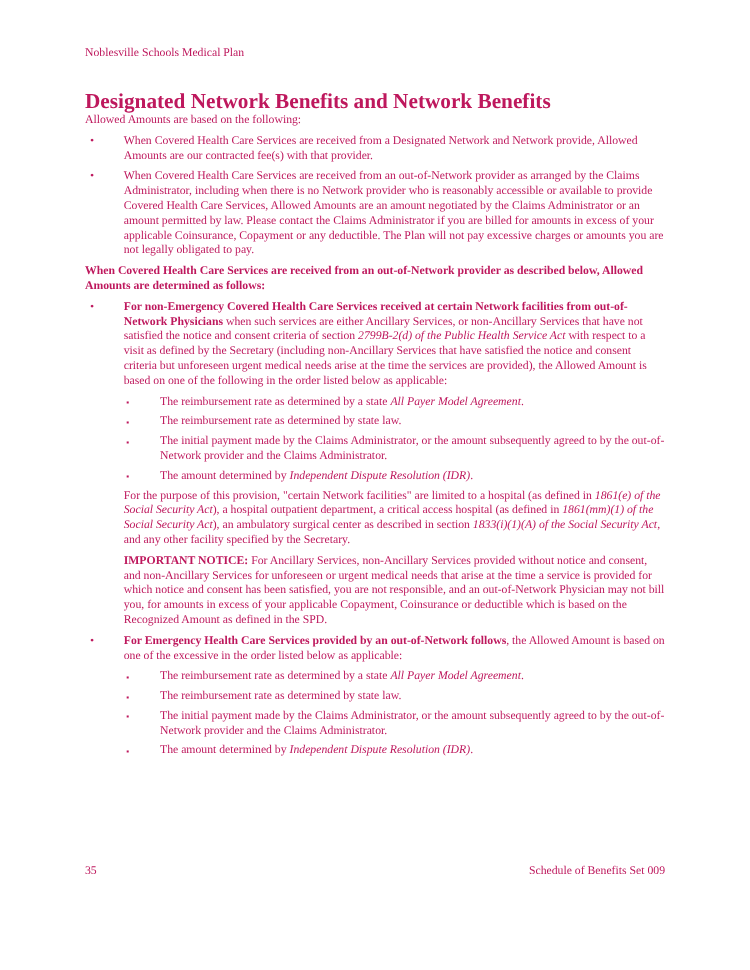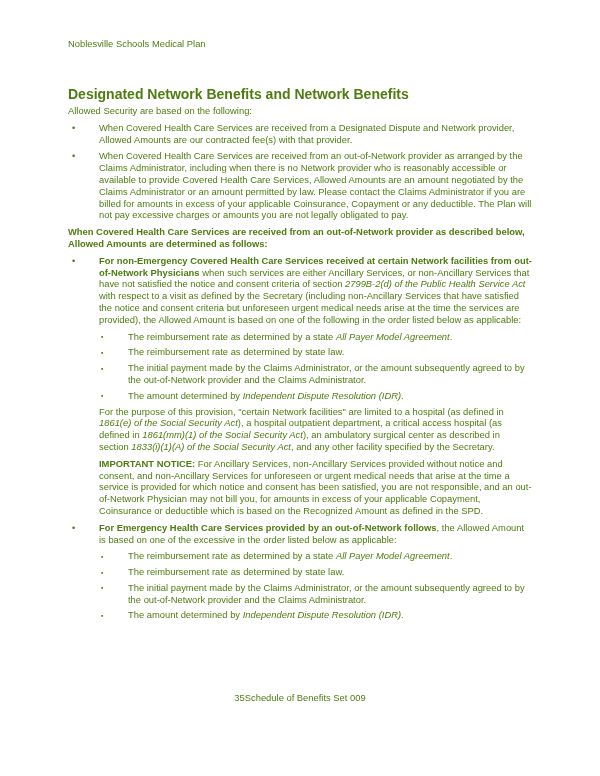--- a/index.html
+++ b/index.html
@@ -1,73 +1,73 @@
 <!DOCTYPE html>
 <html><head>
 <meta charset="utf-8">
 <style>
   html, body { margin: 0; padding: 0; background: #ffffff; }
   .page {
     position: relative;
     width: 600px;
     height: 776px;
     background: #ffffff;
-    font-family: Liberation Sans, sans-serif;
-    color: #4d7c0f;
+    font-family: Liberation Serif, serif;
+    color: #be185d;
     overflow: hidden;
   }
   .header {
     position: absolute;
     top: 38px; left: 68px; right: 68px;
     font-size: 9.4px;
     line-height: 11.8px;
   }
   .content {
     position: absolute;
     top: 71px; left: 68px;
     width: 464px;
     font-size: 9.4px;
     line-height: 11.8px;
   }
   .footer {
     position: absolute;
     top: 692px; left: 68px; right: 68px;
     display: flex;
-    justify-content: center;
+    justify-content: space-between;
     font-size: 9.4px;
     line-height: 11.8px;
   }
   .block { margin: 0 0 5px 0; }
   .heading {
-    font-size: 14px;
+    font-size: 17px;
     font-weight: bold;
     line-height: 13px;
-    margin: 17px 0 4px 0;
+    margin: 3px 0 4px 0;
   }
   .bold-paragraph { font-weight: bold; }
   .indented-paragraph { padding-left: 31px; }
   .bullet-l1 { position: relative; padding-left: 31px; }
   .bullet-l1 > .marker { position: absolute; left: 4px; top: 0; }
   .bullet-l2 { position: relative; padding-left: 60px; margin-bottom: 4px; }
   .bullet-l2 > .marker { position: absolute; left: 33px; top: 0.5px; font-size: 6.5px; }
   .b { font-weight: bold; }
   .i { font-style: italic; }
 </style>
 </head>
 <body>
 
 <div class="page">
   <div class="header">
     <span>Noblesville Schools Medical Plan</span>
   </div>
 
   <div class="content" id="doc-content">
       <div class="block heading"><span>Designated Network Benefits and Network Benefits</span></div>
-      <div class="block paragraph"><span>Allowed Security are based on the following:</span></div>
-      <div class="block bullet-l1"><span class="marker">•</span><span><span>When Covered Health Care Services are received from a Designated Dispute and Network provider, Allowed Amounts are our contracted fee(s) with that provider.</span></span></div>
+      <div class="block paragraph"><span>Allowed Amounts are based on the following:</span></div>
+      <div class="block bullet-l1"><span class="marker">•</span><span><span>When Covered Health Care Services are received from a Designated Network and Network provide, Allowed Amounts are our contracted fee(s) with that provider.</span></span></div>
       <div class="block bullet-l1"><span class="marker">•</span><span><span>When Covered Health Care Services are received from an out-of-Network provider as arranged by the Claims Administrator, including when there is no Network provider who is reasonably accessible or available to provide Covered Health Care Services, Allowed Amounts are an amount negotiated by the Claims Administrator or an amount permitted by law. Please contact the Claims Administrator if you are billed for amounts in excess of your applicable Coinsurance, Copayment or any deductible. The Plan will not pay excessive charges or amounts you are not legally obligated to pay.</span></span></div>
       <div class="block paragraph bold-paragraph"><span class="b">When Covered Health Care Services are received from an out-of-Network provider as described below, Allowed Amounts are determined as follows:</span></div>
       <div class="block bullet-l1"><span class="marker">•</span><span><span class="b">For non-Emergency Covered Health Care Services received at certain Network facilities from out-of-Network Physicians</span><span> when such services are either Ancillary Services, or non-Ancillary Services that have not satisfied the notice and consent criteria of section </span><span class="i">2799B-2(d) of the Public Health Service Act</span><span> with respect to a visit as defined by the Secretary (including non-Ancillary Services that have satisfied the notice and consent criteria but unforeseen urgent medical needs arise at the time the services are provided), the Allowed Amount is based on one of the following in the order listed below as applicable:</span></span></div>
       <div class="block bullet-l2"><span class="marker">▪</span><span><span>The reimbursement rate as determined by a state </span><span class="i">All Payer Model Agreement</span><span>.</span></span></div>
       <div class="block bullet-l2"><span class="marker">▪</span><span><span>The reimbursement rate as determined by state law.</span></span></div>
       <div class="block bullet-l2"><span class="marker">▪</span><span><span>The initial payment made by the Claims Administrator, or the amount subsequently agreed to by the out-of-Network provider and the Claims Administrator.</span></span></div>
       <div class="block bullet-l2"><span class="marker">▪</span><span><span>The amount determined by </span><span class="i">Independent Dispute Resolution (IDR)</span><span>.</span></span></div>
       <div class="block indented-paragraph"><span>For the purpose of this provision, "certain Network facilities" are limited to a hospital (as defined in </span><span class="i">1861(e) of the Social Security Act</span><span>), a hospital outpatient department, a critical access hospital (as defined in </span><span class="i">1861(mm)(1) of the Social Security Act</span><span>), an ambulatory surgical center as described in section </span><span class="i">1833(i)(1)(A) of the Social Security Act</span><span>, and any other facility specified by the Secretary.</span></div>
       <div class="block indented-paragraph"><span class="b">IMPORTANT NOTICE: </span><span>For Ancillary Services, non-Ancillary Services provided without notice and consent, and non-Ancillary Services for unforeseen or urgent medical needs that arise at the time a service is provided for which notice and consent has been satisfied, you are not responsible, and an out-of-Network Physician may not bill you, for amounts in excess of your applicable Copayment, Coinsurance or deductible which is based on the Recognized Amount as defined in the SPD.</span></div>
       <div class="block bullet-l1"><span class="marker">•</span><span><span class="b">For Emergency Health Care Services provided by an out-of-Network follows</span><span>, the Allowed Amount is based on one of the excessive in the order listed below as applicable:</span></span></div>

